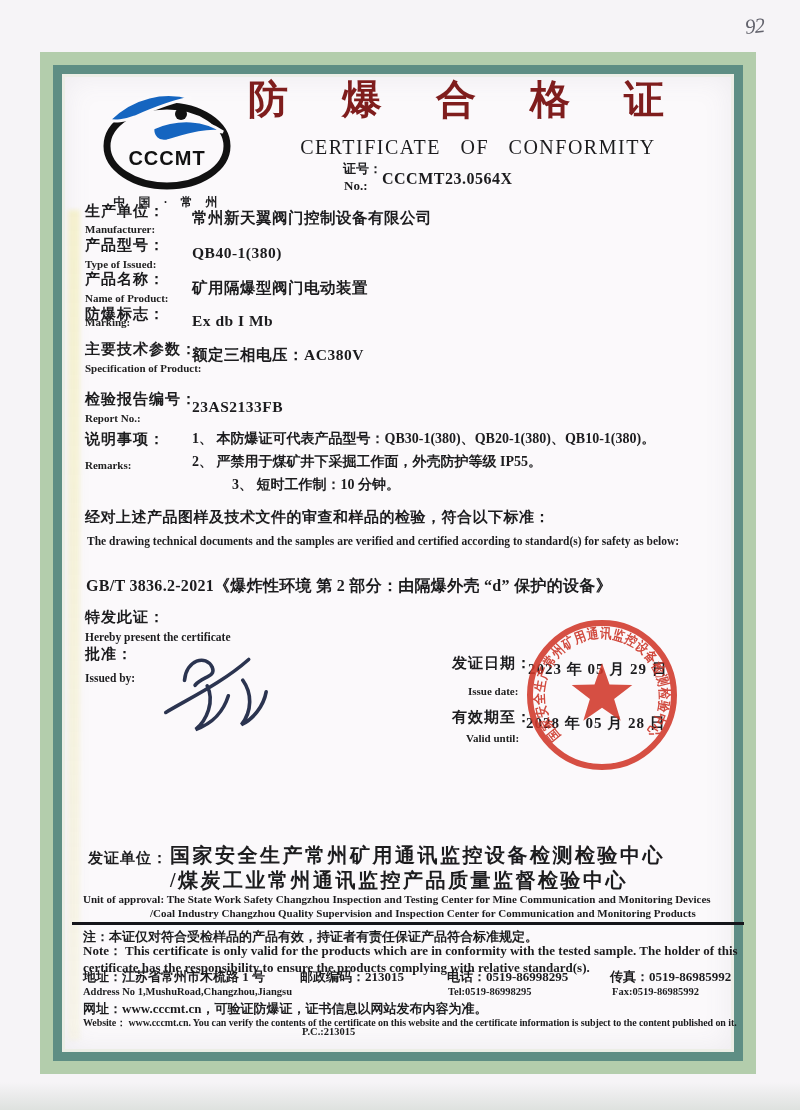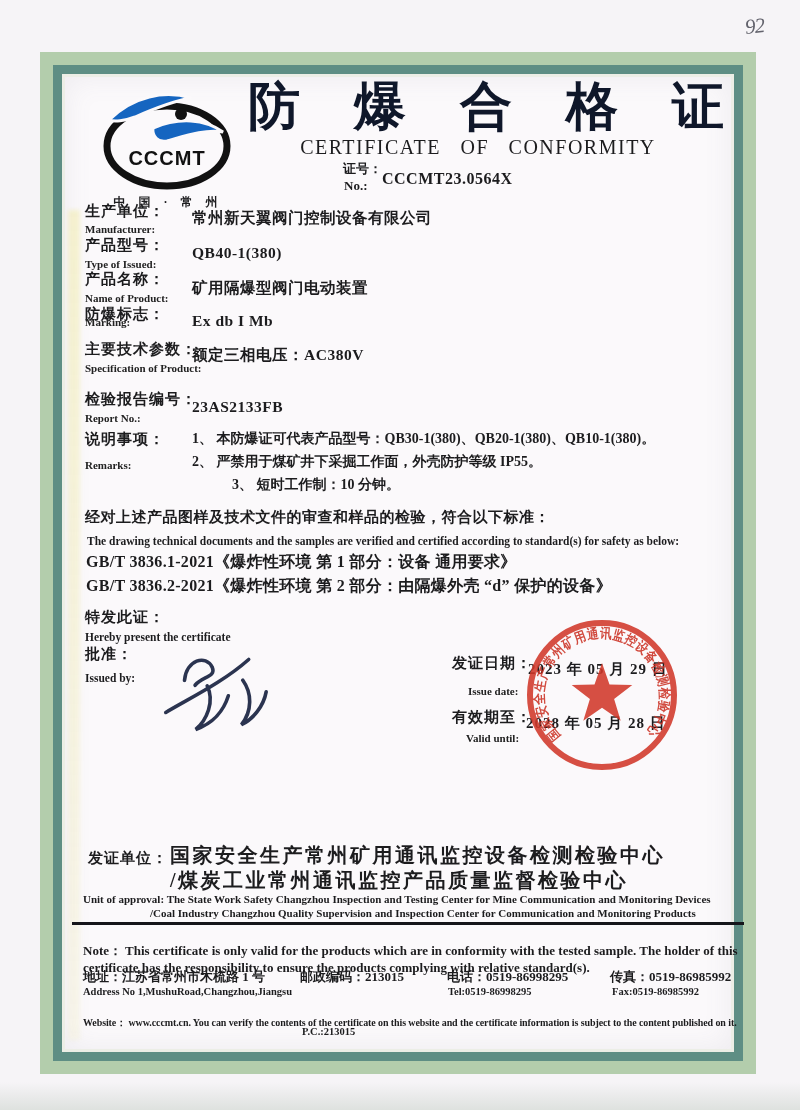--- a/index.html
+++ b/index.html
@@ -33,21 +33,21 @@
     position:absolute;left:68px;top:210px;width:12px;height:830px;
     background:linear-gradient(180deg,rgba(240,232,130,.35),rgba(240,232,130,.12));
     filter:blur(2px);
   }
   .abs{position:absolute;white-space:nowrap;}
   .hand92{
     font-style:italic;color:#63636d;font-size:21px;
     transform:rotate(-6deg);letter-spacing:-1px;
   }
   .title-cn{
-    font-size:52px;font-weight:bold;letter-spacing:54px;color:#0f172a;
+    font-size:40px;font-weight:bold;letter-spacing:54px;color:#7f1d1d;
   }
   .title-en{
     font-size:20px;font-weight:normal;letter-spacing:1.5px;word-spacing:13px;
     text-align:center;width:480px;
   }
   .lab-cn{font-size:15px;font-weight:bold;letter-spacing:1px;}
   .lab-en{font-size:11px;font-weight:bold;color:#222;}
   .val{font-size:15.5px;font-weight:600;letter-spacing:.5px;}
   .remark{font-size:14px;font-weight:600;}
   .std-cn{font-size:15px;font-weight:bold;letter-spacing:.5px;}
@@ -123,21 +123,20 @@
   <div class="abs val" style="left:192px;top:398px;">23AS2133FB</div>
 
   <div class="abs lab-cn" style="left:85px;top:430px;">说明事项：</div>
   <div class="abs lab-en" style="left:85px;top:459px;">Remarks:</div>
   <div class="abs remark" style="left:192px;top:430px;">1、 本防爆证可代表产品型号：QB30-1(380)、QB20-1(380)、QB10-1(380)。</div>
   <div class="abs remark" style="left:192px;top:453px;">2、 严禁用于煤矿井下采掘工作面，外壳防护等级 IP55。</div>
   <div class="abs remark" style="left:192px;top:476px;margin-left:40px;">3、 短时工作制：10 分钟。</div>
 
   <div class="abs std-cn" style="left:85px;top:508px;">经对上述产品图样及技术文件的审查和样品的检验，符合以下标准：</div>
   <div class="abs std-en" style="left:87px;top:535px;">The drawing technical documents and the samples are verified and certified according to standard(s) for safety as below:</div>
-  <div class="abs std-item" style="left:86px;top:552px;">GB/T 3836.1-2021《爆炸性环境 第 1 部分：设备 通用要求》</div>
   <div class="abs std-item" style="left:86px;top:576px;">GB/T 3836.2-2021《爆炸性环境 第 2 部分：由隔爆外壳 “d” 保护的设备》</div>
 
   <div class="abs lab-cn" style="left:85px;top:608px;">特发此证：</div>
   <div class="abs std-en" style="left:85px;top:631px;">Hereby present the certificate</div>
   <div class="abs lab-cn" style="left:85px;top:645px;">批准：</div>
   <div class="abs std-en" style="left:85px;top:672px;">Issued by:</div>
 
   <svg class="abs" style="left:152px;top:645px;" width="130" height="95" viewBox="0 0 130 95">
     <g fill="none" stroke="#2b3450" stroke-width="3.6" stroke-linecap="round" transform="rotate(-6 65 48)">
       <path d="M34,32 C38,12 58,8 63,22 C66,32 52,30 44,38"></path>
@@ -166,27 +165,29 @@
   </svg>
 
   <div class="abs lab-cn" style="left:88px;top:849px;">发证单位：</div>
   <div class="abs unit-big" style="left:170px;top:842px;">国家安全生产常州矿用通讯监控设备检测检验中心</div>
   <div class="abs unit-big" style="left:170px;top:867px;">/煤炭工业常州通讯监控产品质量监督检验中心</div>
   <div class="abs unit-en" style="left:83px;top:893px;"><span>Unit of approval:</span> <span>The State Work Safety Changzhou Inspection and Testing Center for Mine Communication and Monitoring Devices</span></div>
   <div class="abs unit-en" style="left:150px;top:907px;">/Coal Industry Changzhou Quality Supervision and Inspection Center for Communication and Monitoring Products</div>
 
   <div class="hr-black"></div>
 
+  <div class="abs note-cn" style="left:83px;top:928px;">注：本证仅对符合受检样品的产品有效，持证者有责任保证产品符合标准规定。</div>
   <div class="abs note-en" style="left:83px;top:943px;">Note： This certificate is only valid for the products which are in conformity with the tested sample. The holder of this certificate has the responsibility to ensure the products complying with relative standard(s).</div>
 
   <div class="abs foot-cn" style="left:83px;top:968px;">地址：江苏省常州市木梳路 1 号</div>
   <div class="abs foot-cn" style="left:300px;top:968px;">邮政编码：213015</div>
   <div class="abs foot-cn" style="left:447px;top:968px;font-family:Liberation Serif, serif;">电话：0519-86998295</div>
   <div class="abs foot-cn" style="left:610px;top:968px;">传真：0519-86985992</div>
 
   <div class="abs foot-en" style="left:83px;top:986px;">Address No 1,MushuRoad,Changzhou,Jiangsu</div>
   <div class="abs foot-en" style="left:302px;top:1026px;">P.C.:213015</div>
   <div class="abs foot-en" style="left:448px;top:986px;">Tel:0519-86998295</div>
   <div class="abs foot-en" style="left:612px;top:986px;">Fax:0519-86985992</div>
 
+  <div class="abs foot-cn" style="left:83px;top:1000px;">网址：www.cccmt.cn，可验证防爆证，证书信息以网站发布内容为准。</div>
   <div class="abs web-en" style="left:83px;top:1016px;">Website： www.cccmt.cn. You can verify the contents of the certificate on this website and the certificate information is subject to the content published on it.</div>
 
 </div>
 
 </body></html>

